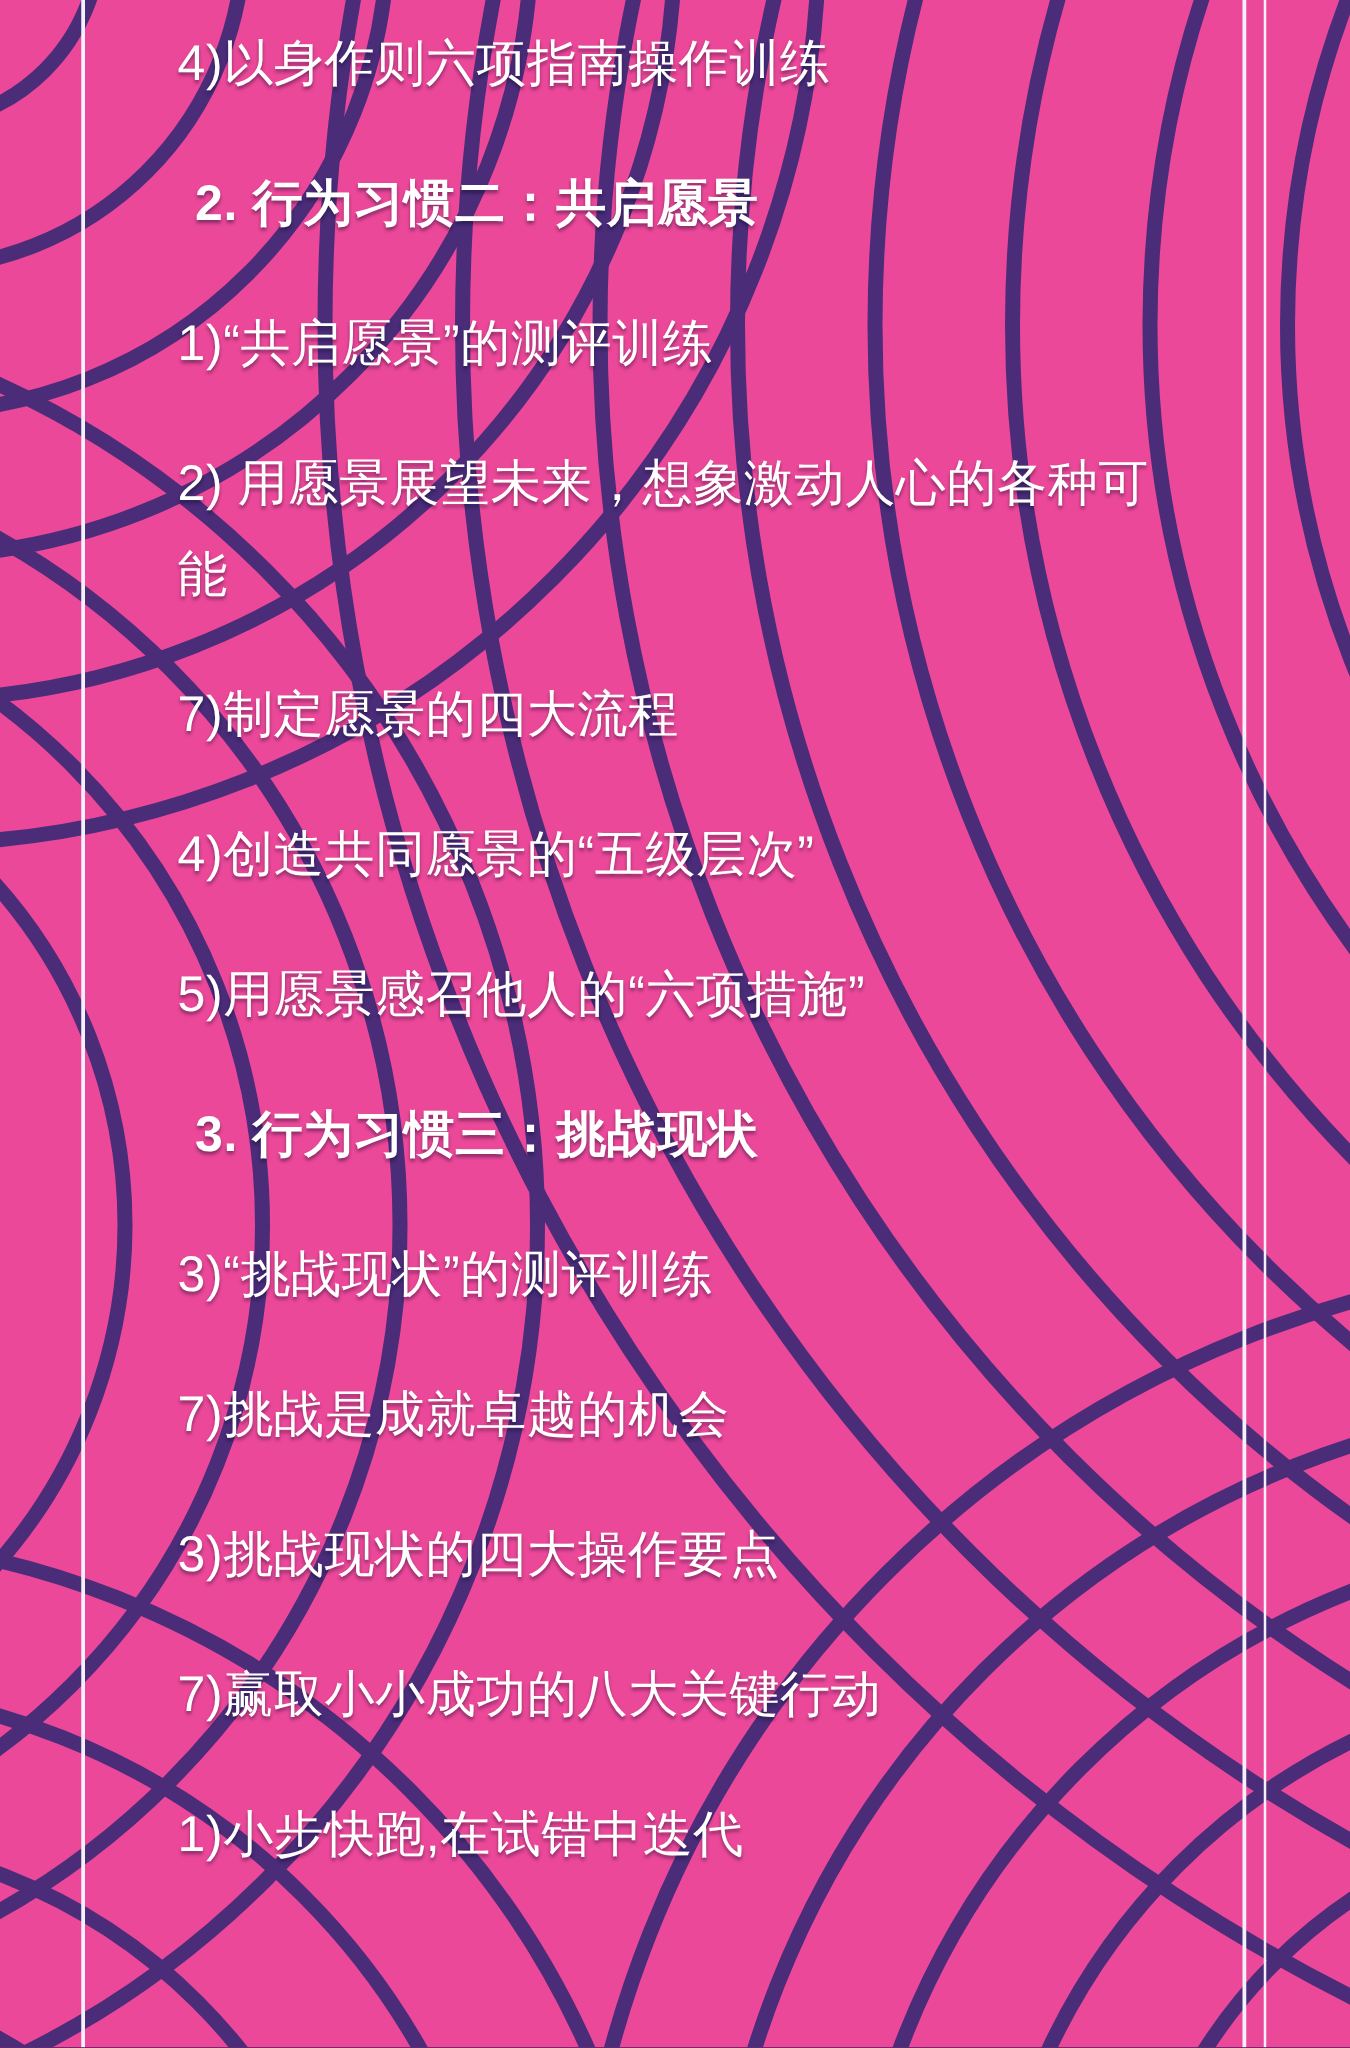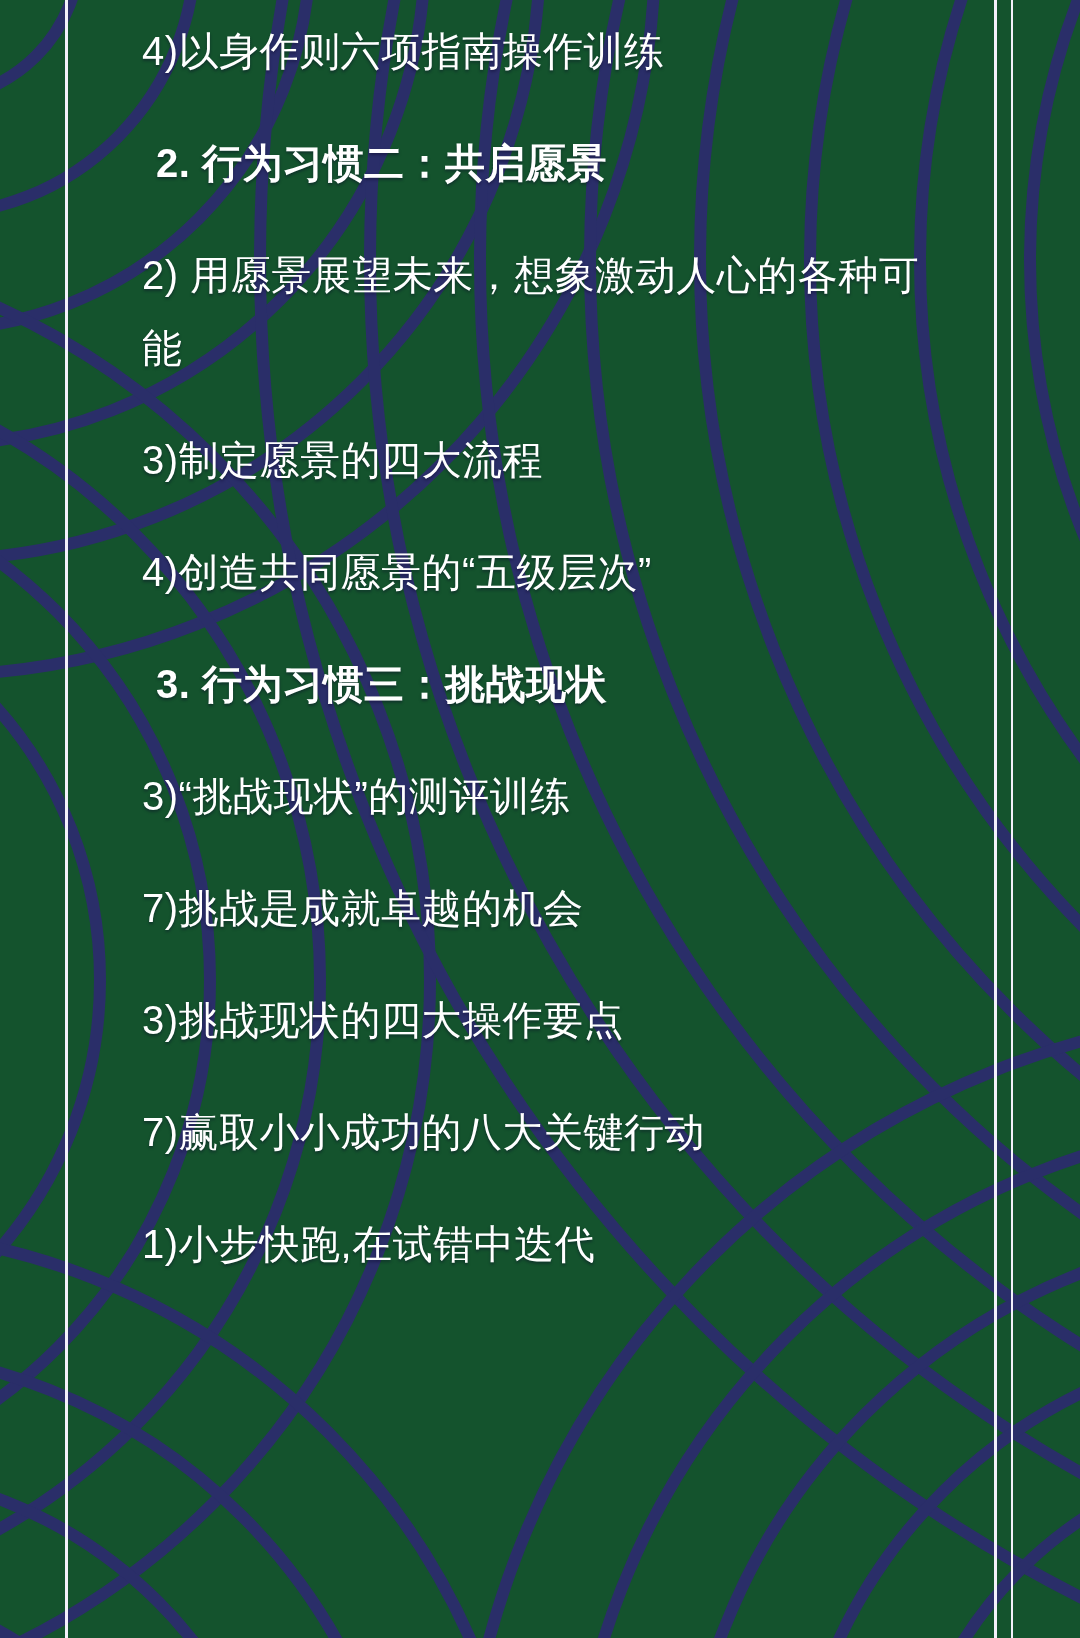--- a/index.html
+++ b/index.html
@@ -5,21 +5,21 @@
   html, body {
     margin: 0;
     padding: 0;
     background: #15114a;
   }
   .page {
     position: relative;
     width: 1080px;
     height: 1638px;
     overflow: hidden;
-    background: #14532d;
+    background: #ec4899;
     font-family: "Liberation Sans", sans-serif;
   }
   .bg-svg {
     position: absolute;
     left: 0;
     top: 0;
     width: 1080px;
     height: 1638px;
     display: block;
   }
@@ -98,23 +98,25 @@
     </g>
   </svg>
 
   <div class="frame-line left"></div>
   <div class="frame-line right1"></div>
   <div class="frame-line right2"></div>
 
   <div class="content">
     <p class="item">4)以身作则六项指南操作训练</p>
     <p class="heading">2. 行为习惯二：共启愿景</p>
+    <p class="item">1)“共启愿景”的测评训练</p>
     <p class="item">2) 用愿景展望未来，想象激动人心的各种可能</p>
-    <p class="item">3)制定愿景的四大流程</p>
+    <p class="item">7)制定愿景的四大流程</p>
     <p class="item">4)创造共同愿景的“五级层次”</p>
+    <p class="item">5)用愿景感召他人的“六项措施”</p>
     <p class="heading">3. 行为习惯三：挑战现状</p>
     <p class="item">3)“挑战现状”的测评训练</p>
     <p class="item">7)挑战是成就卓越的机会</p>
     <p class="item">3)挑战现状的四大操作要点</p>
     <p class="item">7)赢取小小成功的八大关键行动</p>
     <p class="item">1)小步快跑,在试错中迭代</p>
   </div>
 
 </div>
 

